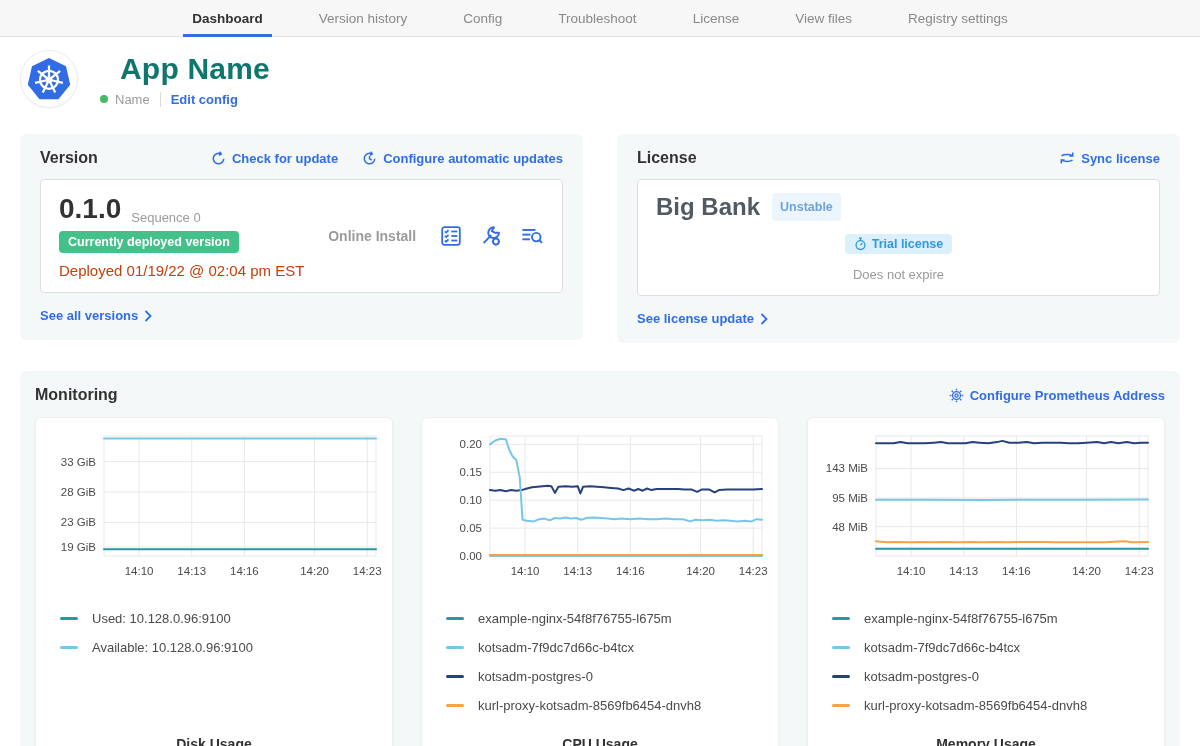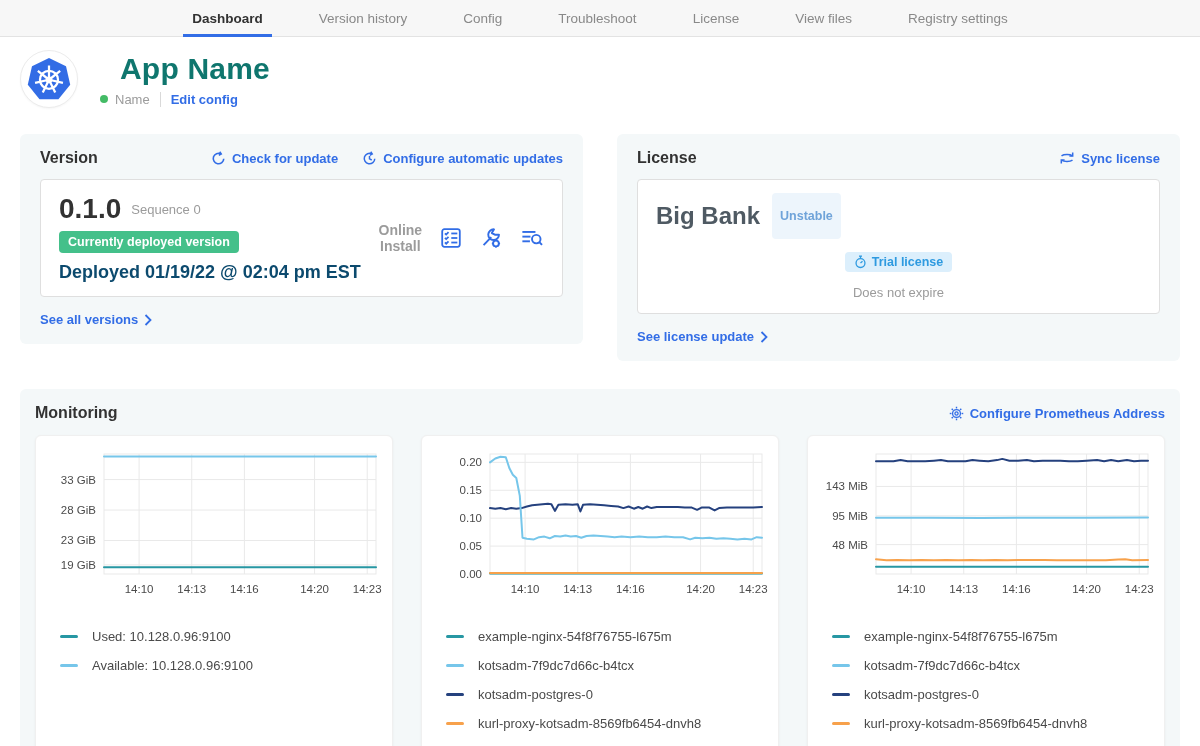--- a/index.html
+++ b/index.html
@@ -42,37 +42,37 @@
   
   .cards-row { display: flex; gap: 34px; margin-top: 26px; align-items: flex-start; }
   .card { background: #f4f8f9; border-radius: 6px; padding: 15px 20px 16px; }
   .cards-row .card { flex: 1; }
   .card-header { display: flex; justify-content: space-between; align-items: center; margin-bottom: 12px; }
   .card-header h2 { font-size: 16px; font-weight: 700; color: #323232; }
   .header-links { display: flex; gap: 24px; align-items: center; }
   .inner-box { background: #fff; border: 1px solid #dfdfdf; border-radius: 4px; padding: 13px 18px; }
   .version-box { display: flex; align-items: center; }
   .ver-left { min-width: 238px; }
-  .ver-row { display: flex; align-items: center; gap: 10px; }
+  .ver-row { display: flex; align-items: flex-end; gap: 10px; }
   .ver-number { font-size: 28px; font-weight: 800; color: #323232; }
   .ver-seq { font-size: 13px; color: #9b9b9b; }
   .badge-green {
     display: inline-block; margin-top: 6px; background: var(--green); color: #fff;
     font-size: 12.5px; font-weight: 700; padding: 4px 9px; border-radius: 4px;
   }
-  .deployed-text { margin-top: 9px; font-size: 18px; color: #0c4a6e; font-weight: 700; }
+  .deployed-text { margin-top: 9px; font-size: 15px; color: #c2410c; font-weight: 400; }
   .install-type { flex: 1; text-align: center; color: #9b9b9b; font-weight: 600; font-size: 14px; }
   .action-icons { display: flex; gap: 18px; align-items: center; }
   .icon-btn { background: none; border: none; cursor: pointer; color: var(--accent); padding: 0; display: flex; }
   .see-link { margin-top: 15px; }
 
   
   .lic-row1 { display: flex; align-items: center; gap: 12px; }
   .lic-name { font-size: 24px; font-weight: 700; color: #4f5a63; }
-  .badge-channel { background: #edf5fc; color: #6fa3d9; font-size: 12.5px; font-weight: 600; padding: 16px 8px; border-radius: 4px; }
+  .badge-channel { background: #edf5fc; color: #6fa3d9; font-size: 12.5px; font-weight: 600; padding: 7px 8px; border-radius: 4px; }
   .lic-row2 { display: flex; align-items: center; gap: 13px; margin-top: 13px; flex-direction: column; }
   .badge-trial { background: #dceffc; color: #2e9ae0; font-size: 12.5px; font-weight: 700; padding: 3px 9px; border-radius: 4px; display: inline-flex; align-items: center; gap: 5px; }
   .expiry { font-size: 13px; color: #9b9b9b; }
 
   
   .monitoring { margin-top: 28px; padding: 15px 15px 16px; }
   .charts-row { display: flex; gap: 28px; margin-top: 13px; align-items: stretch; }
   .chart-panel {
     flex: 1; background: #fff; border: 1px solid #f0f0f0; border-radius: 6px;
     box-shadow: 0 1px 3px rgba(0,0,0,.05); padding: 10px 10px 16px; display: flex; flex-direction: column;

